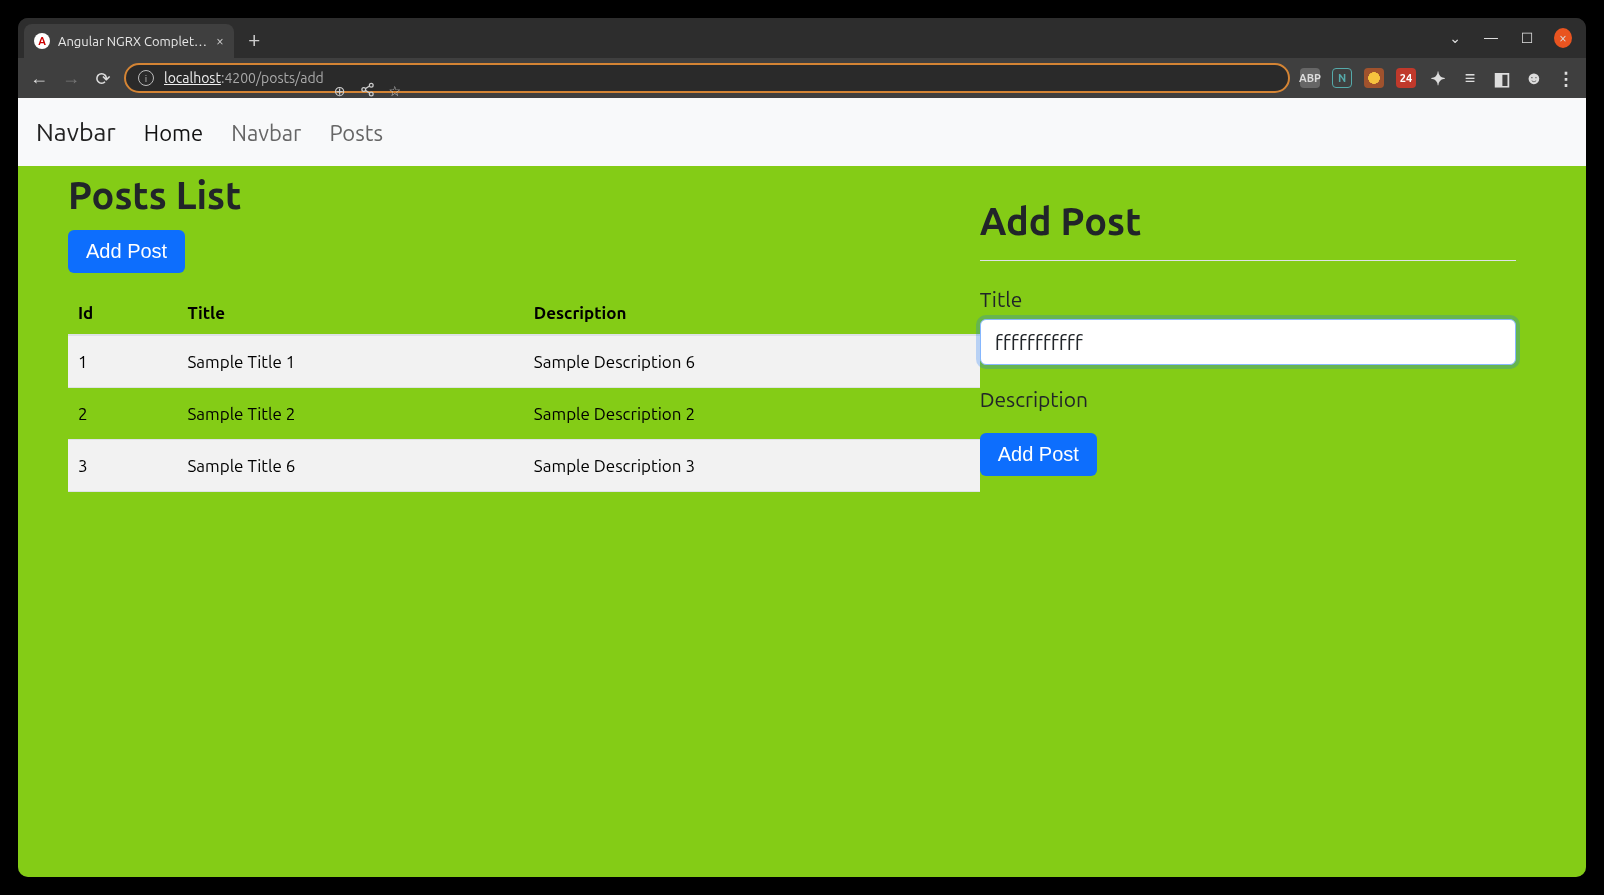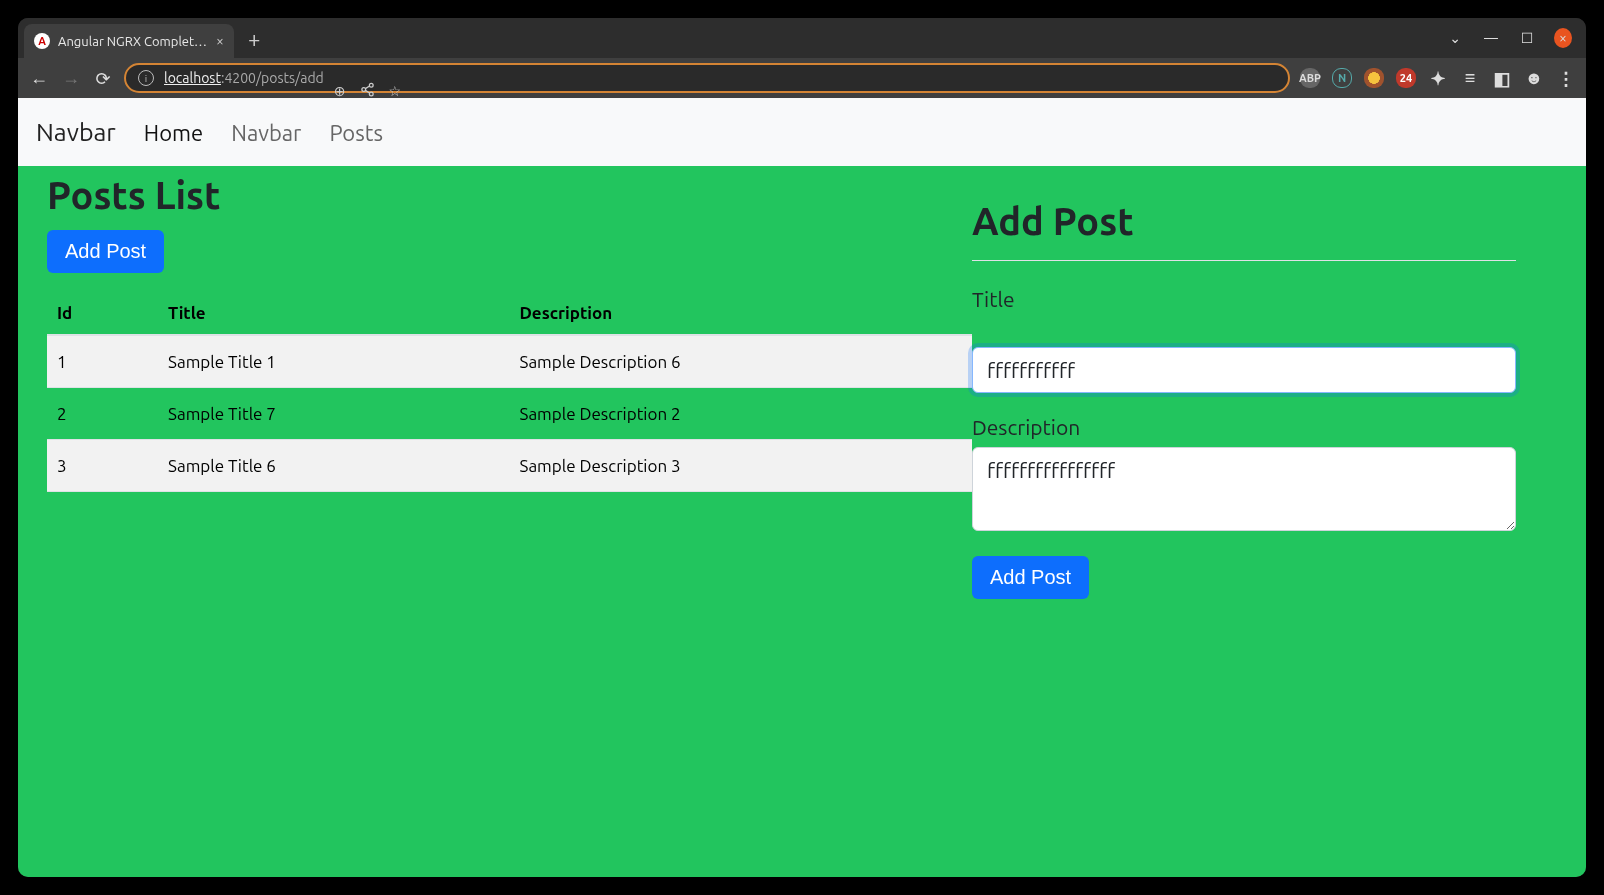--- a/index.html
+++ b/index.html
@@ -75,45 +75,45 @@
       padding: 0 12px;
       color:#ccc;
       font-size:14px;
       gap:10px;
     }
     .urlbar .info { width:16px;height:16px;border:1.5px solid #bbb;border-radius:50%;display:inline-flex;align-items:center;justify-content:center;font-size:10px;color:#bbb;}
     .urlbar .host { color:#eee;text-decoration:underline; }
     .urlbar .path { color:#aaa; }
     .urlbar .right { margin-left:auto; display:flex; gap:14px; align-items:center; color:#ccc;}
     .ext-icons { display:flex; gap:12px; align-items:center; }
-    .ext { width:20px;height:20px;border-radius:9px;display:inline-flex;align-items:center;justify-content:center;font-size:11px;font-weight:700;}
+    .ext { width:20px;height:20px;border-radius:4px;display:inline-flex;align-items:center;justify-content:center;font-size:11px;font-weight:700;}
     .ext.abp{background:#666;color:#ddd;}
     .ext.n{border:1px solid #5aa;color:#5aa;}
     .ext.c{background:radial-gradient(circle,#f6c23e 40%,#a0522d 42%);}
     .ext.p{background:#c0392b;color:#fff;font-size:11px;}
     .ext.menu{color:#ddd;font-size:18px;}
     
     .viewport {
-      background:#22c55e;
+      background:#84cc16;
       flex:1;
       overflow:auto;
     }
     .navbar {
       background:#f8f9fa;
       padding: 20px 18px;
       display:flex;
       align-items:center;
       gap: 28px;
       font-size: 22px;
     }
     .brand { font-weight:400; color:#222; font-size:25px; }
     .navlink { color:#666; text-decoration:none; }
     .navlink.active { color:#111; }
     .page {
-      padding: 8px 70px 40px 29px;
+      padding: 8px 70px 40px 50px;
       display:flex;
       align-items:flex-start;
     }
     .left { flex:1.7; }
     .right { flex:1; padding-top:26px; }
     h1.page-title { font-size:38px; font-weight:700; margin-bottom:14px; color:#212529;}
     h1.form-title { font-size:38px; font-weight:700; margin-bottom:14px; color:#212529;}
     .btn {
       background:#0d6efd; color:#fff; border:none; border-radius:6px;
       padding: 10px 18px; font-size:20px; cursor:pointer;
@@ -126,21 +126,20 @@
     hr.sep { border:none;border-top:1px solid #dee2e6;margin:18px 0 26px 0;}
     .form-group { margin-bottom:22px; }
     .form-label { display:block; font-size:21px; margin-bottom:8px; color:#212529;}
     .form-control {
       width:100%; font-size:21px; padding:10px 14px; border:1px solid #ced4da;
       border-radius:6px; font-family:inherit; color:#212529; outline:none;
     }
     .form-control.focused {
       border-color:#86b7fe;
       box-shadow: 0 0 0 4px rgba(13,110,253,.25);
-      margin-top: 28px;
     }
     textarea.form-control { height:84px; resize:both; }
   </style>
 </head>
 <body>
 
 <div class="browser">
   <div class="window">
 
     <div class="titlebar">
@@ -214,40 +213,39 @@
               </tr>
             </thead>
             <tbody>
               <tr>
                 <td>1</td>
                 <td>Sample Title 1</td>
                 <td>Sample Description 6</td>
               </tr>
               <tr>
                 <td>2</td>
-                <td>Sample Title 7</td>
+                <td>Sample Title 2</td>
                 <td>Sample Description 2</td>
               </tr>
               <tr>
                 <td>3</td>
                 <td>Sample Title 6</td>
                 <td>Sample Description 3</td>
               </tr>
             </tbody>
           </table>
         </div>
         <div class="right">
           <h1 class="form-title">Add Post</h1>
           <hr class="sep">
           <div class="form-group">
             <label class="form-label">Title</label>
             <input class="form-control focused" value="fffffffffff" style="">
           </div>
           <div class="form-group">
             <label class="form-label">Description</label>
-            <textarea class="form-control" style="">ffffffffffffffff</textarea>
           </div>
           <button class="btn">Add Post</button>
         </div>
       </div>
     </div>
   </div>
 </div>
 
 </body></html>

